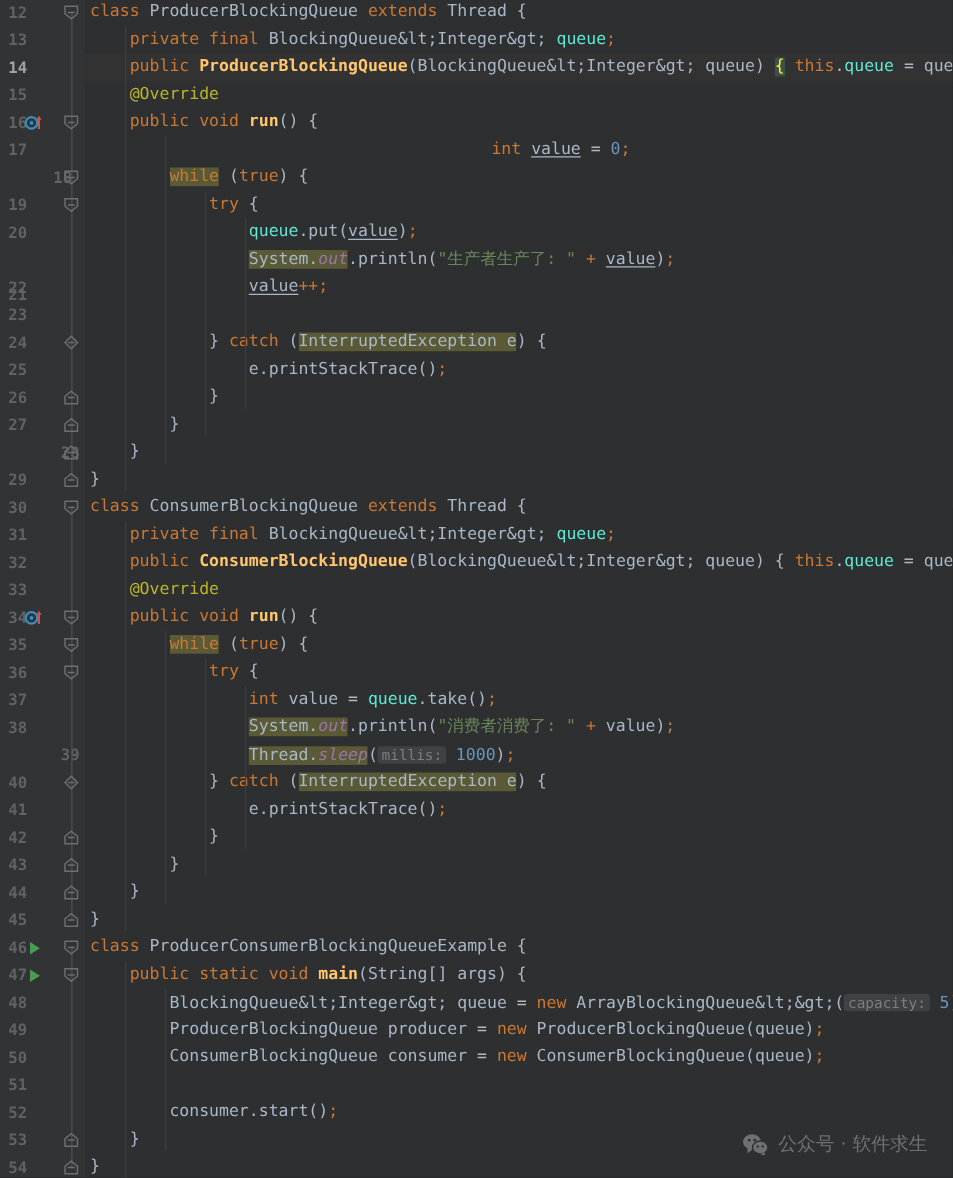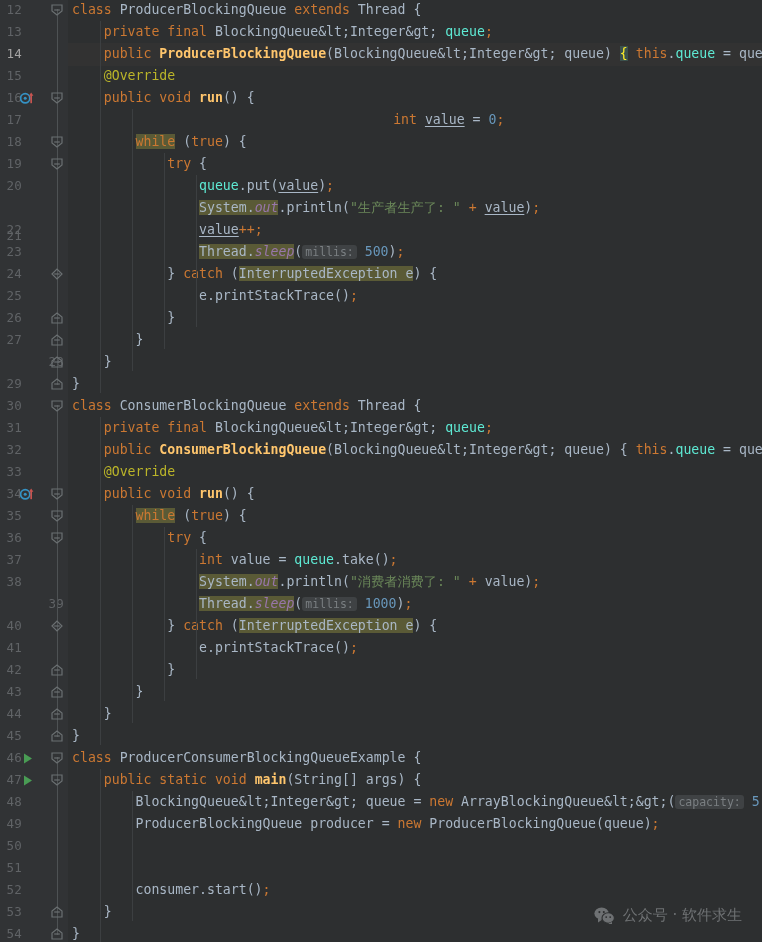--- a/index.html
+++ b/index.html
@@ -4,21 +4,21 @@
 <style>
   html,body{margin:0;padding:0;background:#2b2b2b;}
   body{
     width:762px;height:942px;overflow:hidden;
     font-family:"DejaVu Sans Mono","Liberation Mono",monospace;
     font-size:13px;
   }
   #editor{position:relative;width:762px;height:942px;background:#2d2f30;}
 
   
-  .gutter{position:absolute;left:0;top:0;width:68px;height:942px;background:#313335;}
+  .gutter{position:absolute;left:0;top:0;width:68px;height:942px;background:#313335;font-weight:bold;}
   .gutterline{position:absolute;left:0;width:68px;height:22px;}
   .lnum{position:absolute;right:46px;top:3px;font-size:12.5px;color:#606366;text-align:right;width:26px;letter-spacing:.2px;}
   .lnum.cur{color:#a4a3a3;}
   .gicon{position:absolute;left:20px;top:4px;width:15px;height:15px;}
   .foldbox{position:absolute;left:51px;top:5px;width:12px;height:12px;}
 
   
   .code{position:absolute;left:68px;top:0;right:0;height:942px;}
   .row{position:absolute;left:0;right:0;height:22px;white-space:pre;
        font-size:13.2px;line-height:22px;color:#a9b7c6;padding-left:4px;
@@ -74,21 +74,21 @@
         <div class="gicon"><svg width="16" height="15" viewBox="0 0 16 15">
             <circle cx="5.2" cy="7.3" r="4.6" fill="none" stroke="#3592c4" stroke-width="1.7"></circle>
             <circle cx="5.2" cy="7.3" r="1.5" fill="#3592c4"></circle>
             <rect x="10.3" y="4" width="1.7" height="8.2" fill="#c75450"></rect>
             <polygon points="11.15,1.6 8.9,4.8 13.4,4.8" fill="#c75450"></polygon>
           </svg></div>
       </div>
       <div class="gutterline" style="top: 109px;">
         <div class="lnum">17</div>
       </div>
-      <div class="gutterline" style="top: 131px;">
+      <div class="gutterline" style="top: 131px; padding-left: 36px;">
         <div class="lnum">18</div>
       </div>
       <div class="gutterline" style="top: 153px;">
         <div class="lnum">19</div>
       </div>
       <div class="gutterline" style="top: 175px;">
         <div class="lnum">20</div>
       </div>
       <div class="gutterline" style="top: 197px; margin-top: 28px;">
         <div class="lnum">21</div>
@@ -304,21 +304,20 @@
       <div class="row" style="top: 21px;"><span class="kw">    private final</span><span class="id"> BlockingQueue&amp;lt;Integer&amp;gt; </span><span class="fld">queue</span><span class="semi">;</span></div>
       <div class="row cur" style="top: 43px;"><span class="kw">    public </span><span class="mdecl">ProducerBlockingQueue</span><span class="id">(BlockingQueue&amp;lt;Integer&amp;gt; queue) </span><span class="brace-hl">{</span><span class="id"> </span><span class="kw">this</span><span class="id">.</span><span class="fld">queue</span><span class="id"> = queue</span></div>
       <div class="row" style="top: 65px;"><span class="anno">    @Override</span></div>
       <div class="row" style="top: 87px;"><span class="kw">    public void </span><span class="mdecl">run</span><span class="id">() {</span></div>
       <div class="row" style="top: 109px; text-align: center;"><span class="kw">        int </span><span class="id underline">value</span><span class="id"> = </span><span class="num">0</span><span class="semi">;</span></div>
       <div class="row" style="top: 131px;"><span class="id">        </span><span class="kw ident-hl">while</span><span class="id"> (</span><span class="kw">true</span><span class="id">) {</span></div>
       <div class="row" style="top: 153px;"><span class="id">            </span><span class="kw">try</span><span class="id"> {</span></div>
       <div class="row" style="top: 175px;"><span class="id">                </span><span class="fld">queue</span><span class="id">.put(</span><span class="id underline">value</span><span class="id">)</span><span class="semi">;</span></div>
       <div class="row" style="top: 197px;"><span class="id">                </span><span class="ident-hl">System.<span class="stat">out</span></span><span class="id">.println(</span><span class="str">"生产者生产了: "</span><span class="semi"> + </span><span class="id underline">value</span><span class="id">)</span><span class="semi">;</span></div>
       <div class="row" style="top: 219px;"><span class="id">                </span><span class="id underline">value</span><span class="semi">++;</span></div>
-      <div class="row" style="top: 241px;"><span class="id">                </span><span class="ident-hl">Thread.<span class="stat">sleep</span></span><span class="id">(</span><span class="hint">millis:</span><span class="num"> 500</span><span class="id">)</span><span class="semi">;</span></div>
       <div class="row" style="top: 263px;"><span class="id">            } </span><span class="kw">catch</span><span class="id"> (</span><span class="ident-hl">InterruptedException e</span><span class="id">) {</span></div>
       <div class="row" style="top: 285px;"><span class="id">                e.printStackTrace()</span><span class="semi">;</span></div>
       <div class="row" style="top: 307px;"><span class="id">            }</span></div>
       <div class="row" style="top: 329px;"><span class="id">        }</span></div>
       <div class="row" style="top: 351px;"><span class="id">    }</span></div>
       <div class="row" style="top: 373px;"><span class="id">}</span></div>
       <div class="row" style="top: 395px;"><span class="kw">class</span><span class="id"> ConsumerBlockingQueue </span><span class="kw">extends</span><span class="id"> Thread {</span></div>
       <div class="row" style="top: 417px;"><span class="kw">    private final</span><span class="id"> BlockingQueue&amp;lt;Integer&amp;gt; </span><span class="fld">queue</span><span class="semi">;</span></div>
       <div class="row" style="top: 439px;"><span class="kw">    public </span><span class="mdecl">ConsumerBlockingQueue</span><span class="id">(BlockingQueue&amp;lt;Integer&amp;gt; queue) { </span><span class="kw">this</span><span class="id">.</span><span class="fld">queue</span><span class="id"> = queue</span></div>
       <div class="row" style="top: 461px;"><span class="anno">    @Override</span></div>
@@ -331,20 +330,21 @@
       <div class="row" style="top: 615px;"><span class="id">            } </span><span class="kw">catch</span><span class="id"> (</span><span class="ident-hl">InterruptedException e</span><span class="id">) {</span></div>
       <div class="row" style="top: 637px;"><span class="id">                e.printStackTrace()</span><span class="semi">;</span></div>
       <div class="row" style="top: 659px;"><span class="id">            }</span></div>
       <div class="row" style="top: 681px;"><span class="id">        }</span></div>
       <div class="row" style="top: 703px;"><span class="id">    }</span></div>
       <div class="row" style="top: 725px;"><span class="id">}</span></div>
       <div class="row" style="top: 769px;"><span class="kw">    public static void </span><span class="mdecl">main</span><span class="id">(String[] args) {</span></div>
       <div class="row" style="top: 747px;"><span class="kw">class</span><span class="id"> ProducerConsumerBlockingQueueExample {</span></div>
       <div class="row" style="top: 791px;"><span class="id">        BlockingQueue&amp;lt;Integer&amp;gt; queue = </span><span class="kw">new</span><span class="id"> ArrayBlockingQueue&amp;lt;&amp;gt;(</span><span class="hint">capacity:</span><span class="num"> 5</span><span class="id">)</span></div>
       <div class="row" style="top: 813px;"><span class="id">        ProducerBlockingQueue producer = </span><span class="kw">new</span><span class="id"> ProducerBlockingQueue(queue)</span><span class="semi">;</span></div>
+      <div class="row" style="top: 835px;"><span class="id">        ConsumerBlockingQueue consumer = </span><span class="kw">new</span><span class="id"> ConsumerBlockingQueue(queue)</span><span class="semi">;</span></div>
       <div class="row" style="top: 879px;"><span class="id">        consumer.start()</span><span class="semi">;</span></div>
       <div class="row" style="top: 901px;"><span class="id">    }</span></div>
       <div class="row" style="top: 923px;"><span class="id">}</span></div>
       <div class="iguide" style="left: 32px; top: 21px; height: 372px;"></div>
       <div class="iguide" style="left: 64px; top: 109px; height: 262px;"></div>
       <div class="iguide" style="left: 96px; top: 153px; height: 196px;"></div>
       <div class="iguide" style="left: 128px; top: 175px; height: 152px;"></div>
       <div class="iguide" style="left: 32px; top: 417px; height: 328px;"></div>
       <div class="iguide" style="left: 64px; top: 505px; height: 218px;"></div>
       <div class="iguide" style="left: 96px; top: 527px; height: 174px;"></div>

